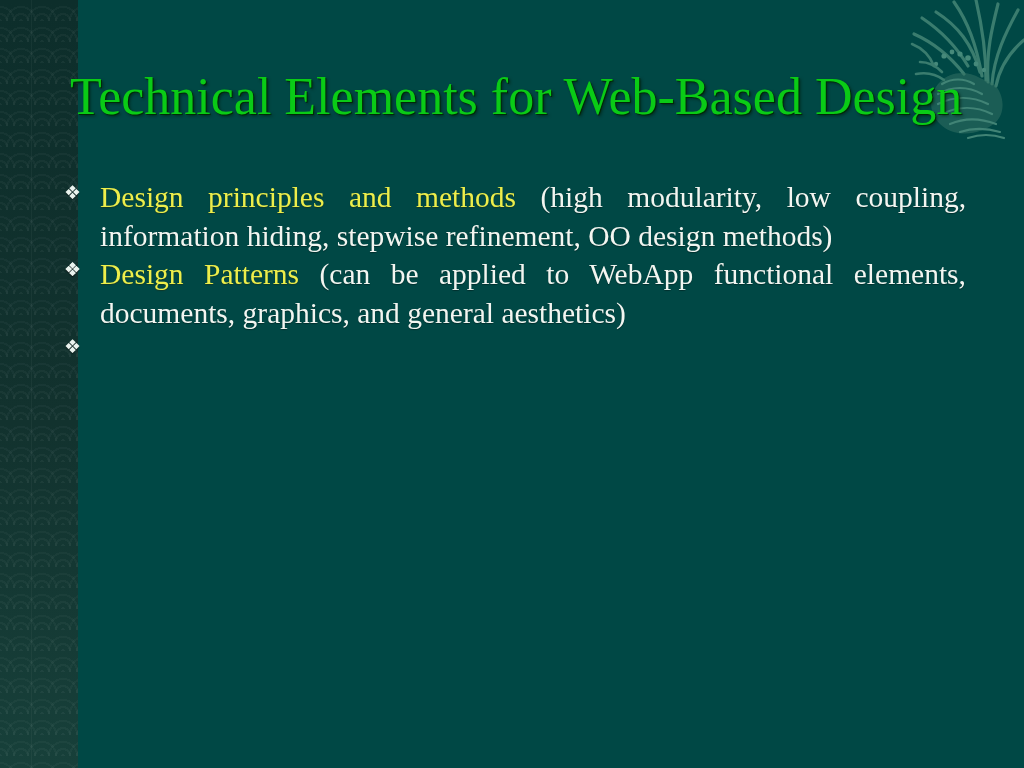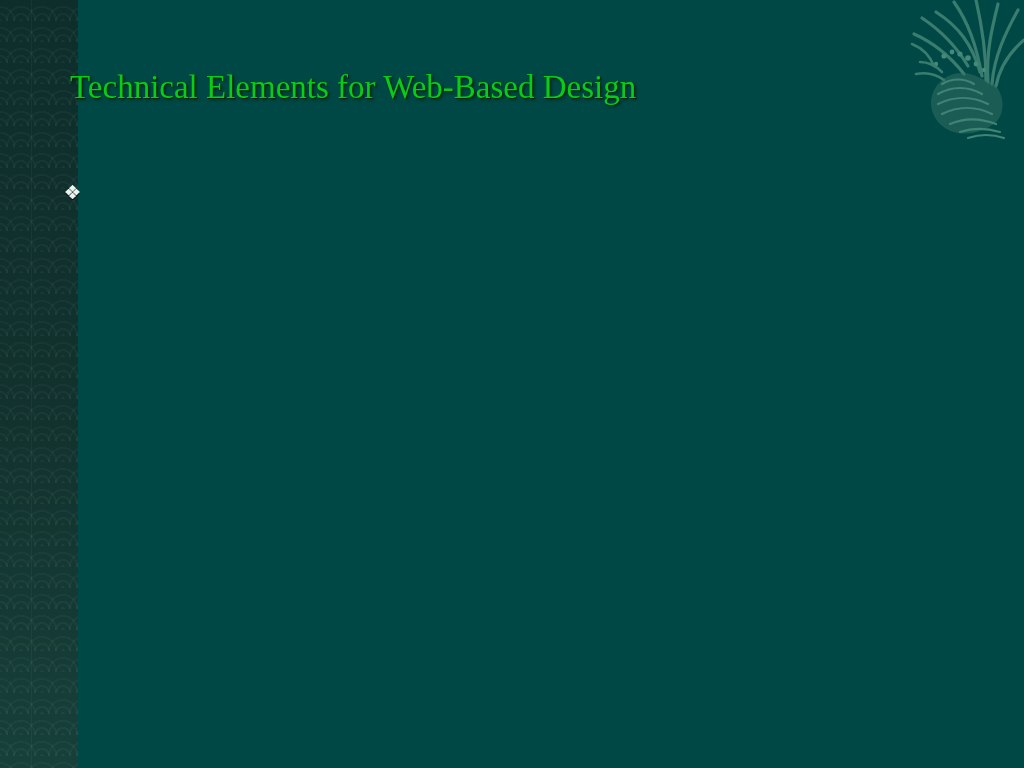--- a/index.html
+++ b/index.html
@@ -59,21 +59,21 @@
     pointer-events: none;
   }
 
   
   .title {
     position: absolute;
     left: 70px;
     top: 70px;
     width: 860px;
     z-index: 5;
-    font-size: 33px;
+    font-size: 52px;
     line-height: 1.05;
     color: #0ACB16;
     white-space: nowrap;
     text-shadow:
        1px 1px 0 rgba(0,40,0,0.85),
        2px 2px 3px rgba(0,25,10,0.6);
   }
 
   
   .body {
@@ -162,28 +162,30 @@
       </g>
     </svg>
   </div>
 
   <div class="title">Technical Elements for Web-Based Design</div>
 
   <div class="body">
 
     <div class="bullet-row">
       <span class="bullet-marker">❖</span>
+      <div class="bullet-text"><span class="lead">Design principles and methods</span><span> (high modularity, low coupling, information hiding, stepwise refinement, OO design methods)</span></div>
     </div>
 
     <div class="bullet-row">
       <span class="bullet-marker">❖</span>
     </div>
 
     <div class="bullet-row">
       <span class="bullet-marker">❖</span>
+      <div class="bullet-text"><span class="lead">Design Patterns</span><span> (can be applied to WebApp functional elements, documents, graphics, and general aesthetics)</span></div>
     </div>
 
     <div class="bullet-row">
       <span class="bullet-marker">❖</span>
     </div>
 
   </div>
 
 </div>
 

